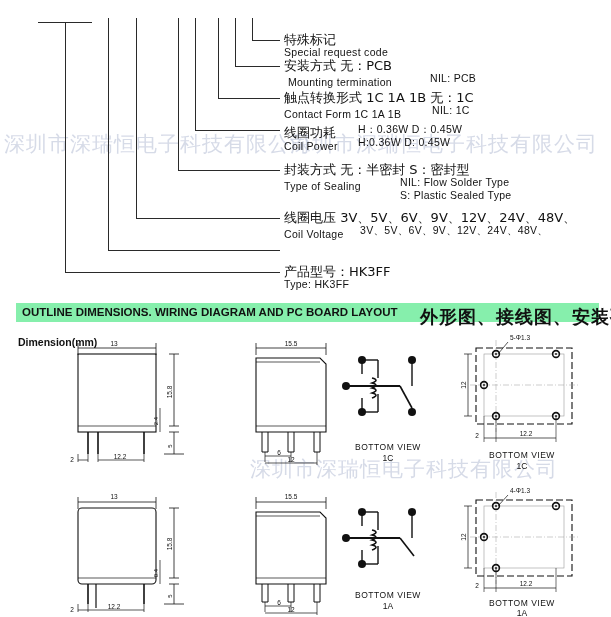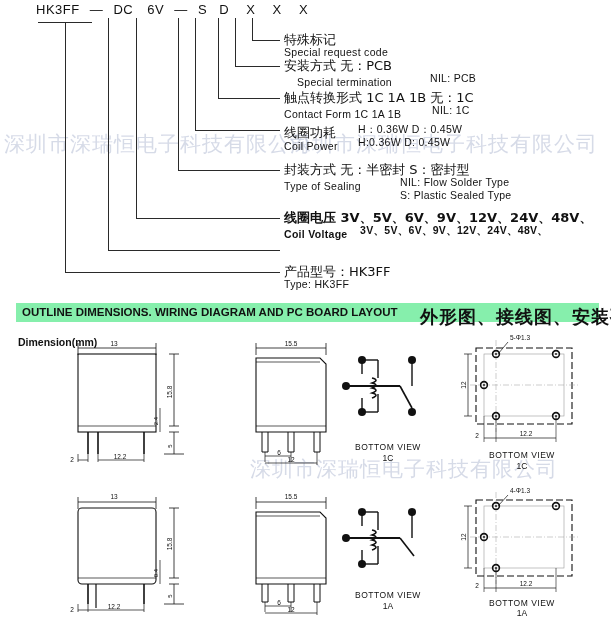--- a/index.html
+++ b/index.html
@@ -70,32 +70,20 @@
 <body>
 
 <div class="page">
 
   <div class="wm wm1">深圳市深瑞恒电子科技有限公司</div>
   <div class="wm wm2">深圳市深瑞恒电子科技有限公司</div>
   <div class="wm wm3">深圳市深瑞恒电子科技有限公司</div>
 
   <div class="pn">
 
-    <div class="pn-code">
-      <span>HK3FF</span>
-      <span style="padding:0 6px">—</span>
-      <span>DC</span>
-      <span style="padding-left:10px">6V</span>
-      <span style="padding:0 6px">—</span>
-      <span>S</span>
-      <span style="padding-left:8px">D</span>
-      <span style="padding-left:13px">X</span>
-      <span style="padding-left:13px">X</span>
-      <span style="padding-left:13px">X</span>
-    </div>
 
     <div class="hline" style="left:38px;top:22px;width:54px;"></div>
 
     <div class="vline" style="left:65px; top:22px;  height:250px;"></div>
     <div class="vline" style="left:108px;top:18px;  height:232px;"></div>
     <div class="vline" style="left:136px;top:18px;  height:200px;"></div>
     <div class="vline" style="left:178px;top:18px;  height:152px;"></div>
     <div class="vline" style="left:195px;top:18px;  height:112px;"></div>
     <div class="vline" style="left:218px;top:18px;  height:80px;"></div>
     <div class="vline" style="left:235px;top:18px;  height:48px;"></div>
@@ -111,21 +99,21 @@
     <div class="hline" style="left:65px; top:272px;width:215px;"></div>
 
     <div class="row" style="left:284px;top:33px;">
       <div class="cn">特殊标记</div>
       <div class="en">Special request code</div>
     </div>
 
     <div class="row" style="left:284px;top:59px;text-align:right;">
       <div class="cn">安装方式  无：PCB</div>
       <div style="position:relative;">
-        <span class="en">Special termination</span>
+        <span class="en">Mounting termination</span>
         <span class="en" style="position:absolute;left:146px;top:0;">NIL:  PCB</span>
       </div>
     </div>
 
     <div class="row" style="left:284px;top:91px;">
       <div class="cn">触点转换形式 1C   1A   1B    无：1C</div>
       <div style="position:relative;">
         <span class="en">Contact Form  1C    1A    1B</span>
         <span class="en" style="position:absolute;left:148px;top:0;">NIL:  1C</span>
       </div>
@@ -144,21 +132,21 @@
 
     <div class="row" style="left:284px;top:163px;">
       <div class="cn">封装方式  无：半密封 S：密封型</div>
       <div style="position:relative;height:13px;">
         <span class="en">Type of  Sealing</span>
         <span class="en" style="position:absolute;left:116px;top:0;">NIL:  Flow Solder Type</span>
       </div>
       <div class="en" style="padding-left:116px;">S:  Plastic  Sealed   Type</div>
     </div>
 
-    <div class="row" style="left:284px;top:211px;font-weight:bold;">
+    <div class="row" style="left:284px;top:211px;">
       <div class="cn">线圈电压  3V、5V、6V、9V、12V、24V、48V、</div>
       <div style="position:relative;height:13px;">
         <span class="en">Coil  Voltage</span>
         <span class="en" style="position:absolute;left:76px;top:0;">3V、5V、6V、9V、12V、24V、48V、</span>
       </div>
     </div>
 
 
     <div class="row" style="left:284px;top:265px;">
       <div class="cn">产品型号：HK3FF</div>

